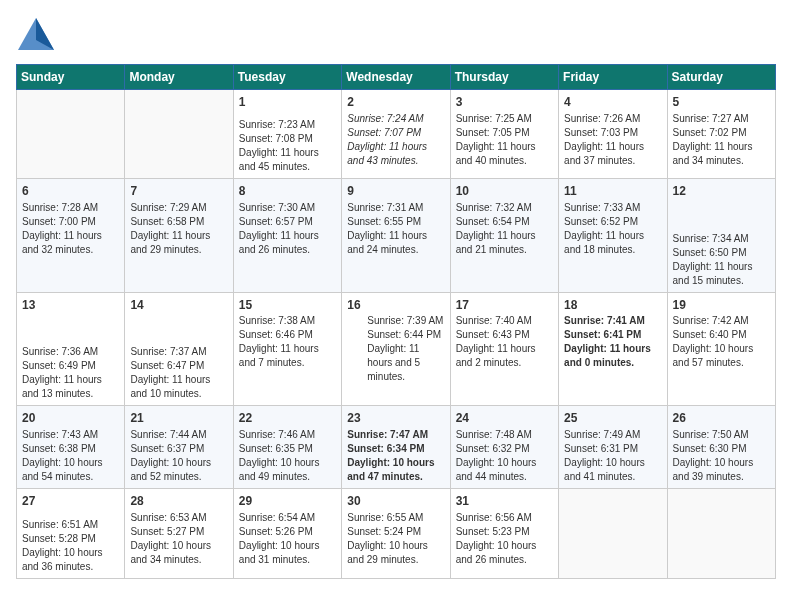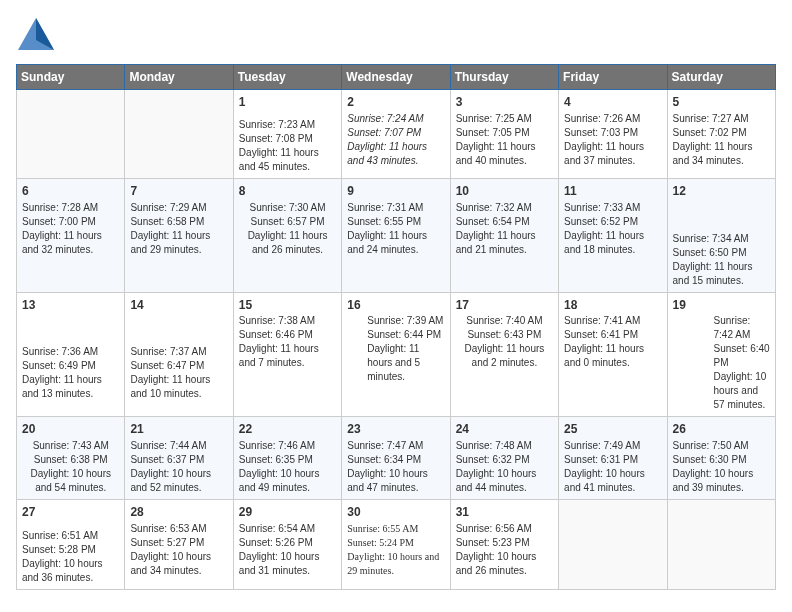--- a/index.html
+++ b/index.html
@@ -43,21 +43,21 @@
     .location-subtitle {
       font-size: 15px;
       color: #555;
     }
     table {
       width: 100%;
       border-collapse: collapse;
       font-size: 10.5px;
     }
     thead tr th {
-      background-color: #737373;
+      background-color: #0f766e;
       color: #fff;
       padding: 5px 4px;
       text-align: left;
       font-size: 12px;
       font-weight: bold;
       border: 1px solid #2e6aa8;
     }
     tbody tr td {
       vertical-align: top;
       border: 1px solid #ccc;
@@ -164,21 +164,21 @@
 Daylight: 11 hours and 32 minutes.</div>
         </td>
         <td>
           <span class="day-num">7</span>
           <div class="cell-info" style="white-space: pre-line;">Sunrise: 7:29 AM
 Sunset: 6:58 PM
 Daylight: 11 hours and 29 minutes.</div>
         </td>
         <td>
           <span class="day-num">8</span>
-          <div class="cell-info" style="white-space: pre-line; text-align: center;">Sunrise: 7:30 AM
+          <div class="cell-info" style="white-space: pre-line;">Sunrise: 7:30 AM
 Sunset: 6:57 PM
 Daylight: 11 hours and 26 minutes.</div>
         </td>
         <td>
           <span class="day-num">9</span>
           <div class="cell-info" style="white-space: pre-line;">Sunrise: 7:31 AM
 Sunset: 6:55 PM
 Daylight: 11 hours and 24 minutes.</div>
         </td>
         <td>
@@ -220,59 +220,59 @@
 Daylight: 11 hours and 7 minutes.</div>
         </td>
         <td>
           <span class="day-num">16</span>
           <div class="cell-info" style="white-space: pre-line; margin-left: 20px;">Sunrise: 7:39 AM
 Sunset: 6:44 PM
 Daylight: 11 hours and 5 minutes.</div>
         </td>
         <td>
           <span class="day-num">17</span>
-          <div class="cell-info" style="white-space: pre-line; text-align: center;">Sunrise: 7:40 AM
+          <div class="cell-info" style="white-space: pre-line;">Sunrise: 7:40 AM
 Sunset: 6:43 PM
 Daylight: 11 hours and 2 minutes.</div>
         </td>
         <td>
           <span class="day-num">18</span>
-          <div class="cell-info" style="white-space: pre-line;">Sunrise: 7:41 AM
+          <div class="cell-info" style="white-space: pre-line; font-weight: bold;">Sunrise: 7:41 AM
 Sunset: 6:41 PM
 Daylight: 11 hours and 0 minutes.</div>
         </td>
         <td>
           <span class="day-num">19</span>
-          <div class="cell-info" style="white-space: pre-line; margin-left: 41px;">Sunrise: 7:42 AM
+          <div class="cell-info" style="white-space: pre-line;">Sunrise: 7:42 AM
 Sunset: 6:40 PM
 Daylight: 10 hours and 57 minutes.</div>
         </td>
       </tr>
       <tr>
         <td>
           <span class="day-num">20</span>
-          <div class="cell-info" style="white-space: pre-line; text-align: center;">Sunrise: 7:43 AM
+          <div class="cell-info" style="white-space: pre-line;">Sunrise: 7:43 AM
 Sunset: 6:38 PM
 Daylight: 10 hours and 54 minutes.</div>
         </td>
         <td>
           <span class="day-num">21</span>
           <div class="cell-info" style="white-space: pre-line;">Sunrise: 7:44 AM
 Sunset: 6:37 PM
 Daylight: 10 hours and 52 minutes.</div>
         </td>
         <td>
           <span class="day-num">22</span>
           <div class="cell-info" style="white-space: pre-line;">Sunrise: 7:46 AM
 Sunset: 6:35 PM
 Daylight: 10 hours and 49 minutes.</div>
         </td>
         <td>
           <span class="day-num">23</span>
-          <div class="cell-info" style="white-space: pre-line;">Sunrise: 7:47 AM
+          <div class="cell-info" style="white-space: pre-line; font-weight: bold;">Sunrise: 7:47 AM
 Sunset: 6:34 PM
 Daylight: 10 hours and 47 minutes.</div>
         </td>
         <td>
           <span class="day-num">24</span>
           <div class="cell-info" style="white-space: pre-line;">Sunrise: 7:48 AM
 Sunset: 6:32 PM
 Daylight: 10 hours and 44 minutes.</div>
         </td>
         <td>
@@ -302,21 +302,21 @@
 Daylight: 10 hours and 34 minutes.</div>
         </td>
         <td>
           <span class="day-num">29</span>
           <div class="cell-info" style="white-space: pre-line;">Sunrise: 6:54 AM
 Sunset: 5:26 PM
 Daylight: 10 hours and 31 minutes.</div>
         </td>
         <td>
           <span class="day-num">30</span>
-          <div class="cell-info" style="white-space: pre-line; font-family: Liberation Serif, serif;">Sunrise: 6:55 AM
+          <div class="cell-info" style="white-space: pre-line;">Sunrise: 6:55 AM
 Sunset: 5:24 PM
 Daylight: 10 hours and 29 minutes.</div>
         </td>
         <td>
           <span class="day-num">31</span>
           <div class="cell-info" style="white-space: pre-line;">Sunrise: 6:56 AM
 Sunset: 5:23 PM
 Daylight: 10 hours and 26 minutes.</div>
         </td>
         <td class="empty"></td>

